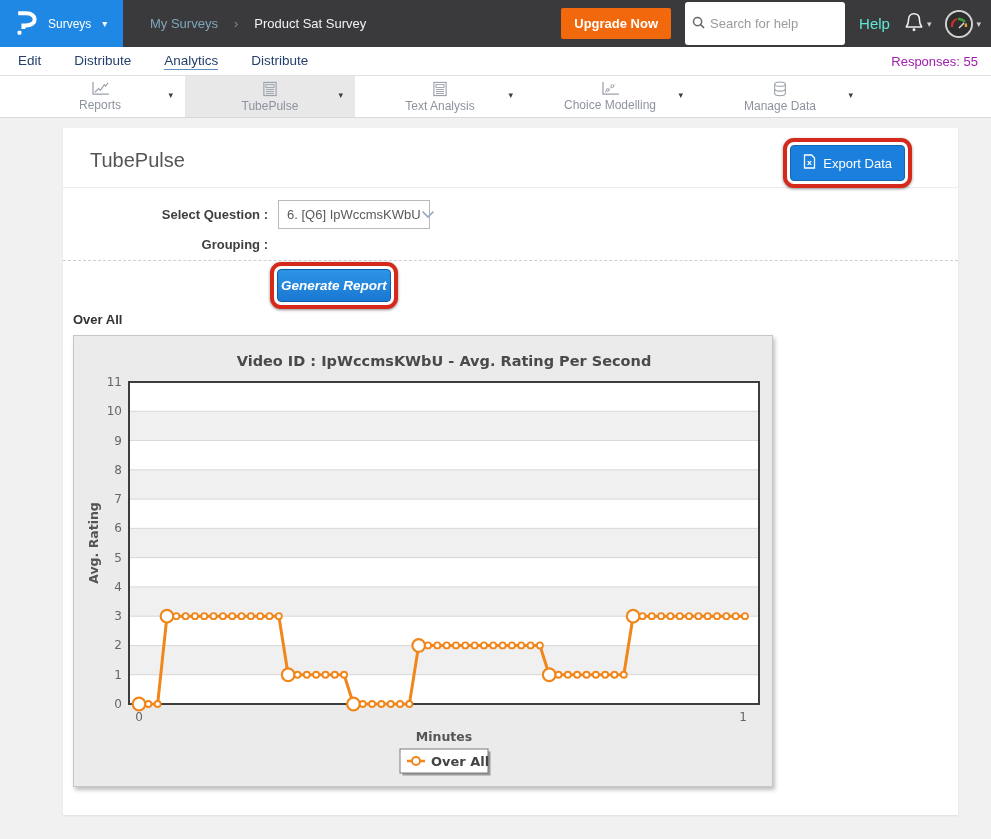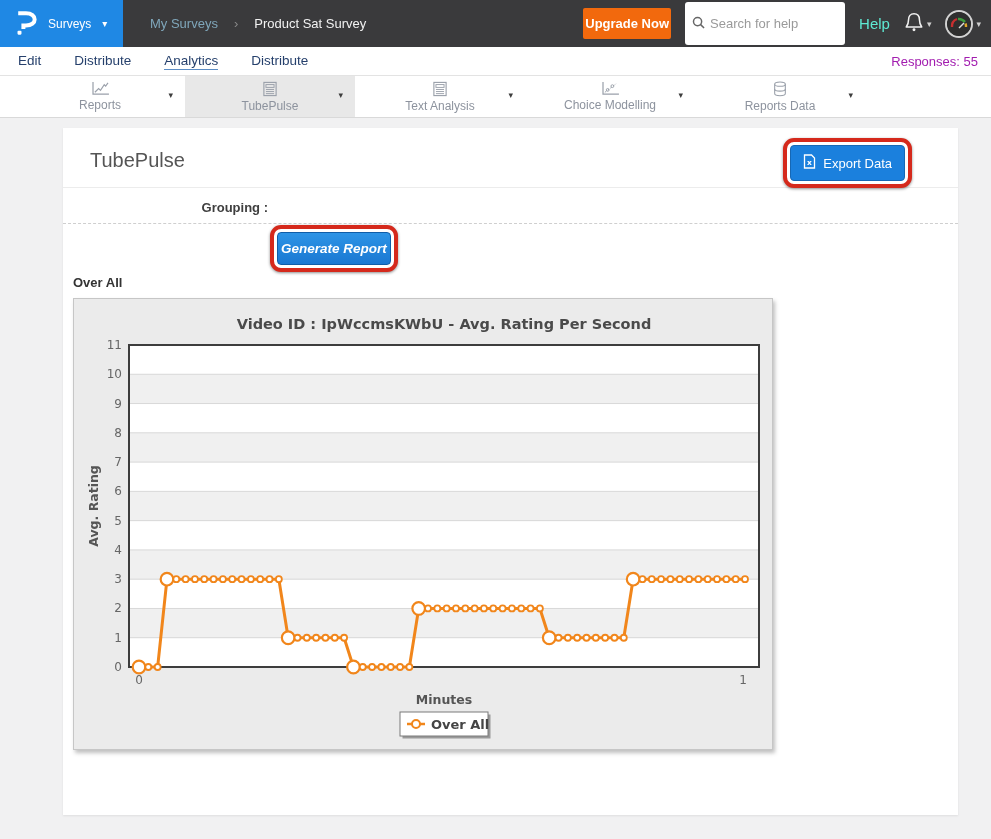--- a/index.html
+++ b/index.html
@@ -10,21 +10,21 @@
   .topnav { height:47px; background:#3a3a3c; display:flex; align-items:center; position:relative; }
   .logo-block { width:123px; height:47px; background:#1f88e4; display:flex; align-items:center; gap:9px; padding-left:13px; cursor:pointer; }
   .logo-block .brand { color:#fff; font-size:12px; }
   .logo-block .caret { color:#fff; font-size:10px; margin-left:2px; }
   .crumbs { display:flex; align-items:center; gap:16px; margin-left:27px; font-size:13px; }
   .crumb-link { color:#7fa6ba; cursor:pointer; }
   .crumb-sep { color:#8a8a8a; font-size:13px; }
   .crumb-current { color:#f2f2f2; }
   .topnav-right { position:absolute; right:10px; display:flex; align-items:center; gap:14px; }
   .upgrade-btn { background:#f2690d; color:#fff; font-size:13px; font-weight:bold; border:none;
-    padding:8px 2px; border-radius:2px; cursor:pointer; }
+    padding:8px 13px; border-radius:2px; cursor:pointer; }
   .search-wrap { background:#fff; border-radius:3px; width:160px; height:43px; display:flex; align-items:center; padding:0 7px; gap:5px; }
   .search-wrap input { border:none; outline:none; font-size:13px; width:124px; color:#444;
     font-family:"Liberation Sans",sans-serif; }
   .search-wrap input::placeholder { color:#9a9a9a; }
   .help-link { color:#5eead4; font-size:15px; cursor:pointer; }
   .icon-caret { color:#cfcfcf; font-size:9px; }
   .bell-wrap, .avatar-wrap { display:flex; align-items:center; gap:3px; cursor:pointer; }
   .avatar { width:28px; height:28px; border-radius:50%; border:2px solid #d2d2d2; background:#2e2e2e; overflow:hidden; }
 
   
@@ -186,21 +186,21 @@
     <span class="t-caret">▾</span>
   </div>
   <div class="tool-tab">
     <span>
       <svg width="16" height="16" viewBox="0 0 18 18" fill="none">
           <ellipse cx="9" cy="3.6" rx="6" ry="2.4" stroke="#9aa0aa" stroke-width="1.2"></ellipse>
           <path d="M3 3.6 V9 C3 10.3 5.7 11.4 9 11.4 C12.3 11.4 15 10.3 15 9 V3.6" stroke="#9aa0aa" stroke-width="1.2"></path>
           <path d="M3 9 V14.2 C3 15.5 5.7 16.6 9 16.6 C12.3 16.6 15 15.5 15 14.2 V9" stroke="#9aa0aa" stroke-width="1.2"></path>
         </svg>
     </span>
-    <span>Reports Data</span>
+    <span>Manage Data</span>
     <span class="t-caret">▾</span>
   </div>
 </div>
 
 <div class="card">
   <div class="card-header">
     <span class="page-title">TubePulse</span>
   </div>
 
   <div class="red-ring export-ring">
@@ -209,20 +209,31 @@
         <svg width="13" height="15" viewBox="0 0 13 15" fill="none">
             <path d="M1.5 1 H8.5 L11.5 4 V14 H1.5 Z" stroke="#fff" stroke-width="1.3"></path>
             <text x="4" y="11" font-size="7.5" font-weight="bold" fill="#fff" font-family="DejaVu Sans, sans-serif">x</text>
           </svg>
       </span>
       <span>Export Data</span>
     </button>
   </div>
 
   <div class="form-area">
+    <div class="form-row">
+      <span class="form-label">Select Question :</span>
+      <div class="select-box">
+        <span class="sel-text">6. [Q6] IpWccmsKWbU</span>
+        <span>
+          <svg width="14" height="9" viewBox="0 0 14 9" fill="none">
+              <path d="M1.5 1.5 L7 7 L12.5 1.5" stroke="#94a9c4" stroke-width="1.7"></path>
+            </svg>
+        </span>
+      </div>
+    </div>
     <div class="form-row">
       <span class="form-label">Grouping :</span>
     </div>
   </div>
 
   <div class="dashed-divider"></div>
 
   <div class="red-ring generate-ring">
     <button class="generate-btn">Generate Report</button>
   </div>

